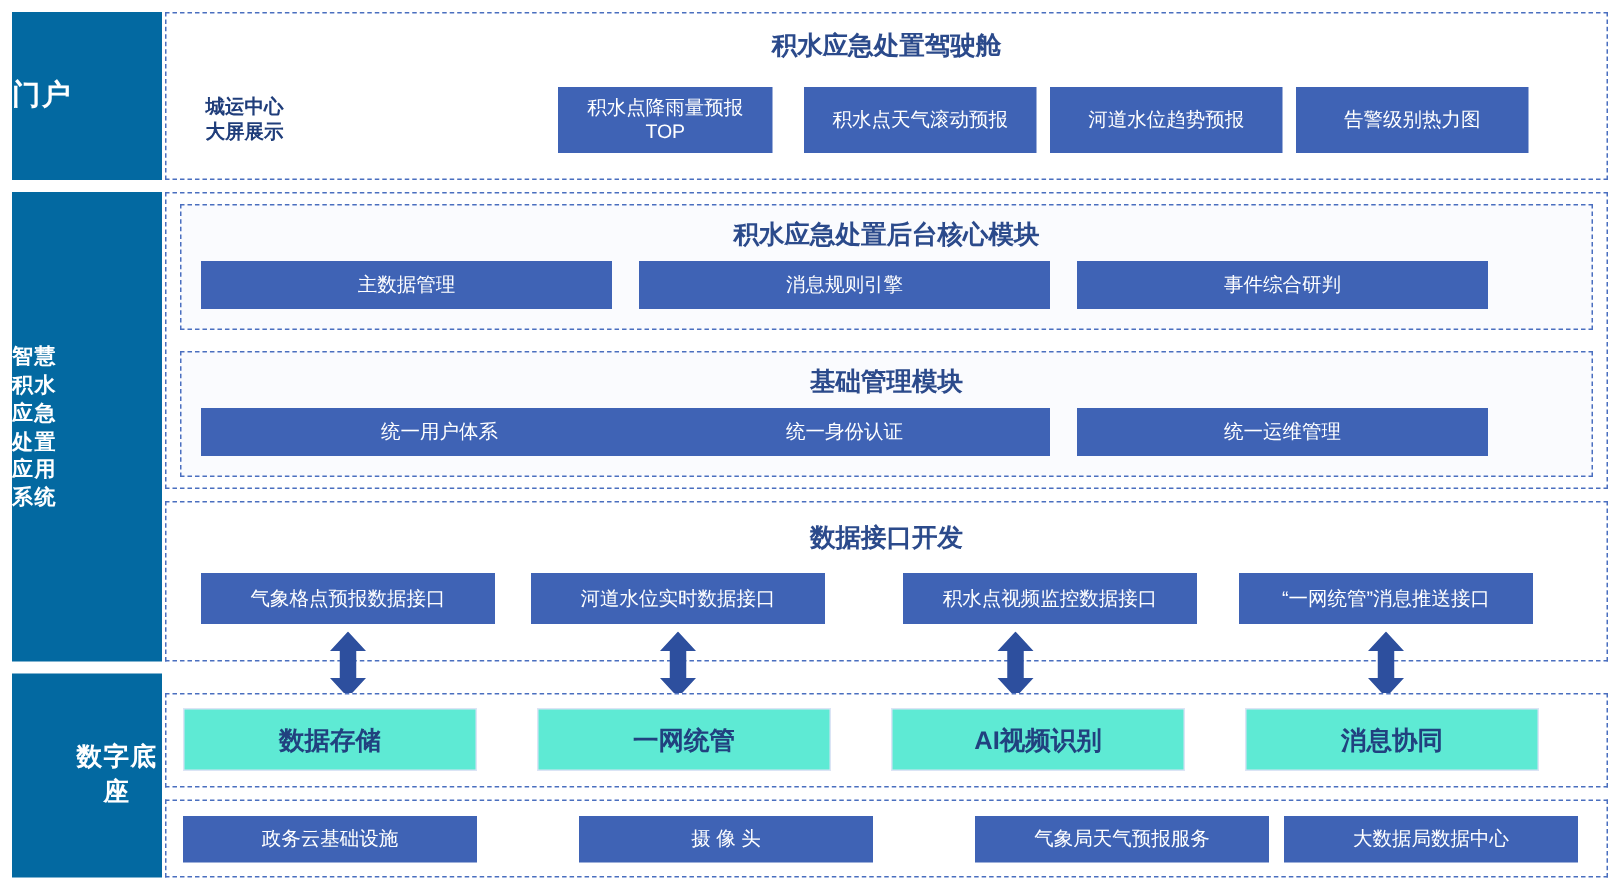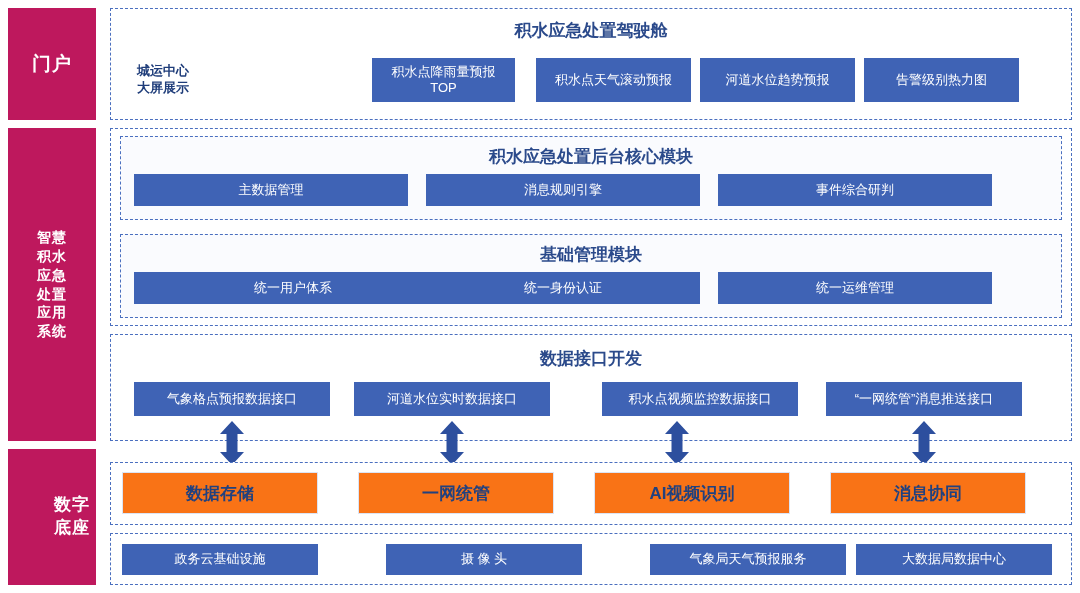--- a/index.html
+++ b/index.html
@@ -14,26 +14,26 @@
     width: 1080px;
     height: 593px;
     background: #ffffff;
     overflow: hidden;
   }
 
   
   .left-col {
     position: absolute;
     left: 8px;
-    width: 88px;
-    background: #be185d;
+    width: 100px;
+    background: #0369a1;
     color: #ffffff;
     display: flex;
     align-items: center;
-    justify-content: center;
+    justify-content: flex-start;
     text-align: center;
     font-weight: bold;
     letter-spacing: 1px;
     line-height: 1.35;
   }
   .left-col.portal { top: 8px; height: 112px; font-size: 19px; }
   .left-col.app    { top: 128px; height: 313px; font-size: 14px; }
   .left-col.base   { top: 449px; height: 136px; font-size: 17px; padding-left: 40px; }
   .left-col.app span { display: block; }
 
@@ -81,21 +81,21 @@
     text-align: center;
     line-height: 1.3;
     display: flex;
     align-items: center;
     justify-content: center;
   }
 
   
   .lbox {
     position: absolute;
-    background: #f97316;
+    background: #5eead4;
     color: #21417f;
     display: flex;
     align-items: center;
     justify-content: center;
     text-align: center;
     font-size: 17px;
     font-weight: bold;
     border: 1px solid #dbe4f5;
   }
 

